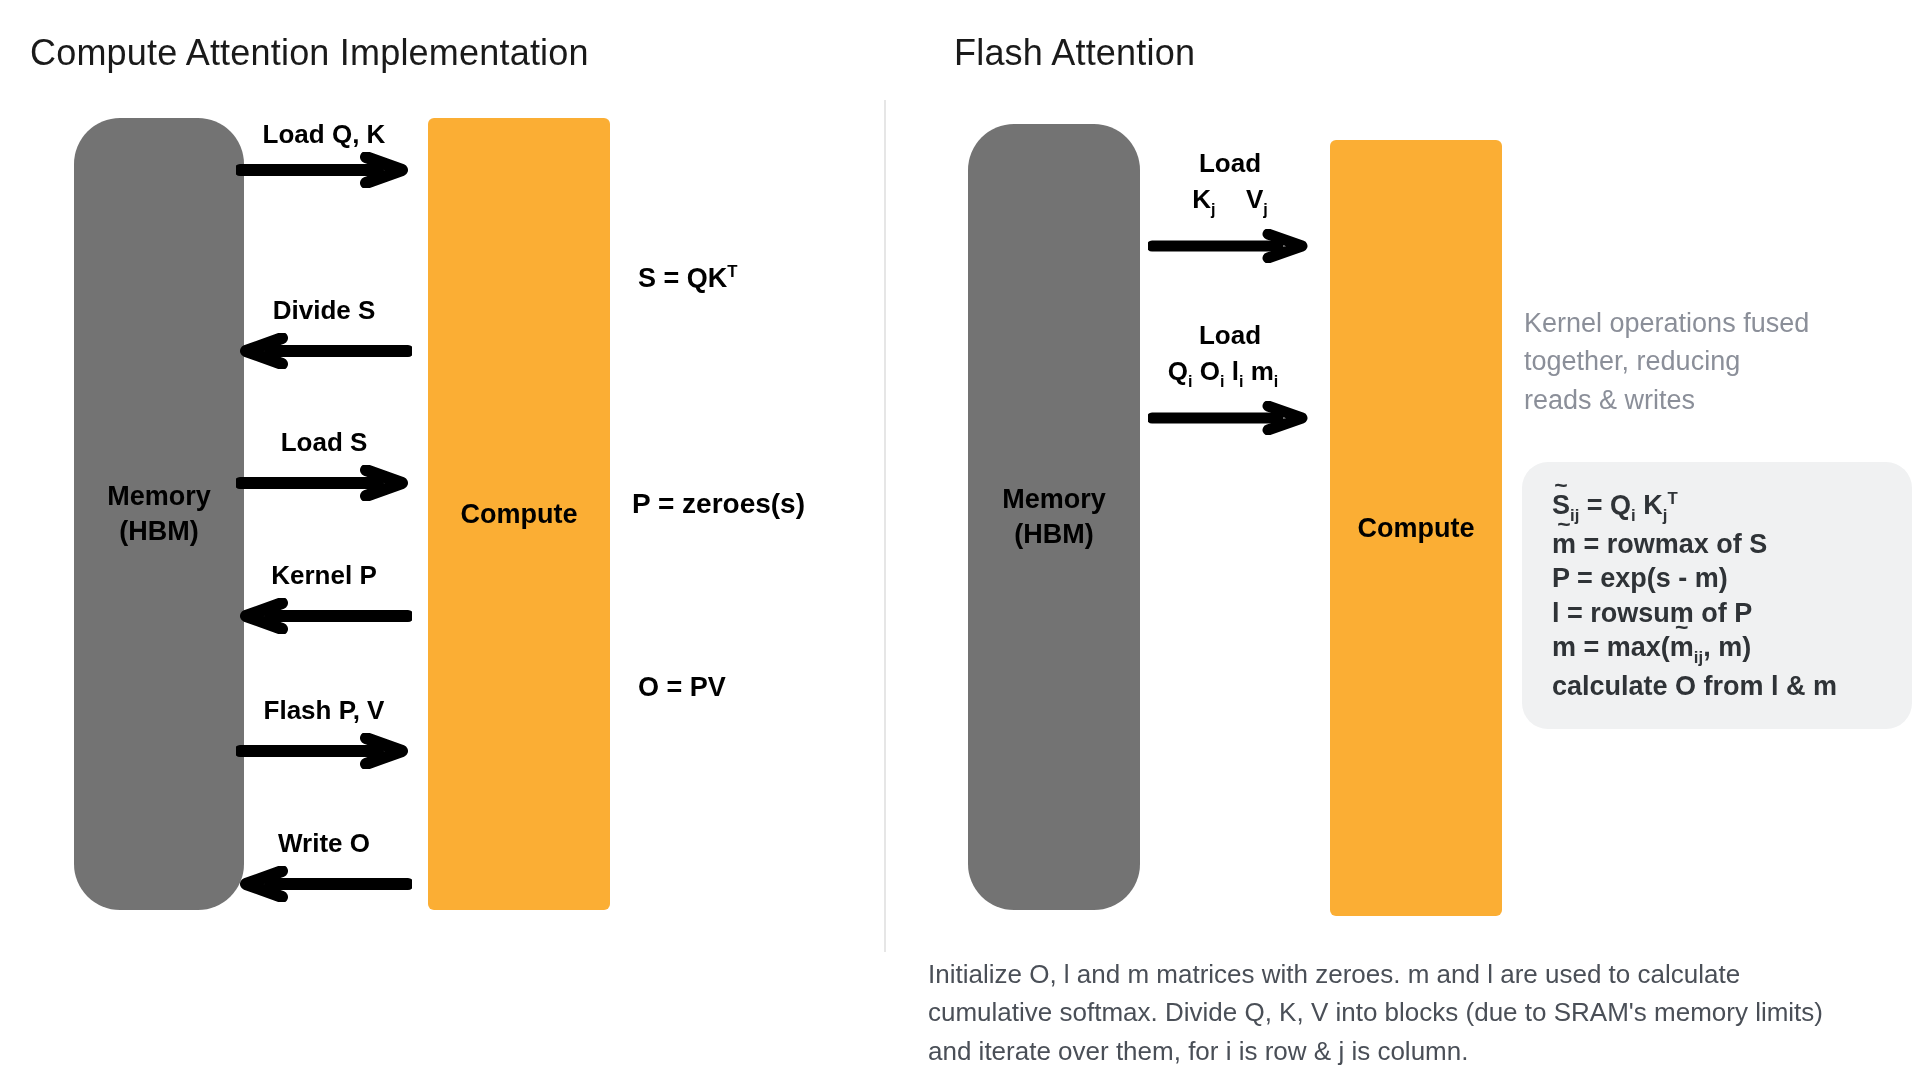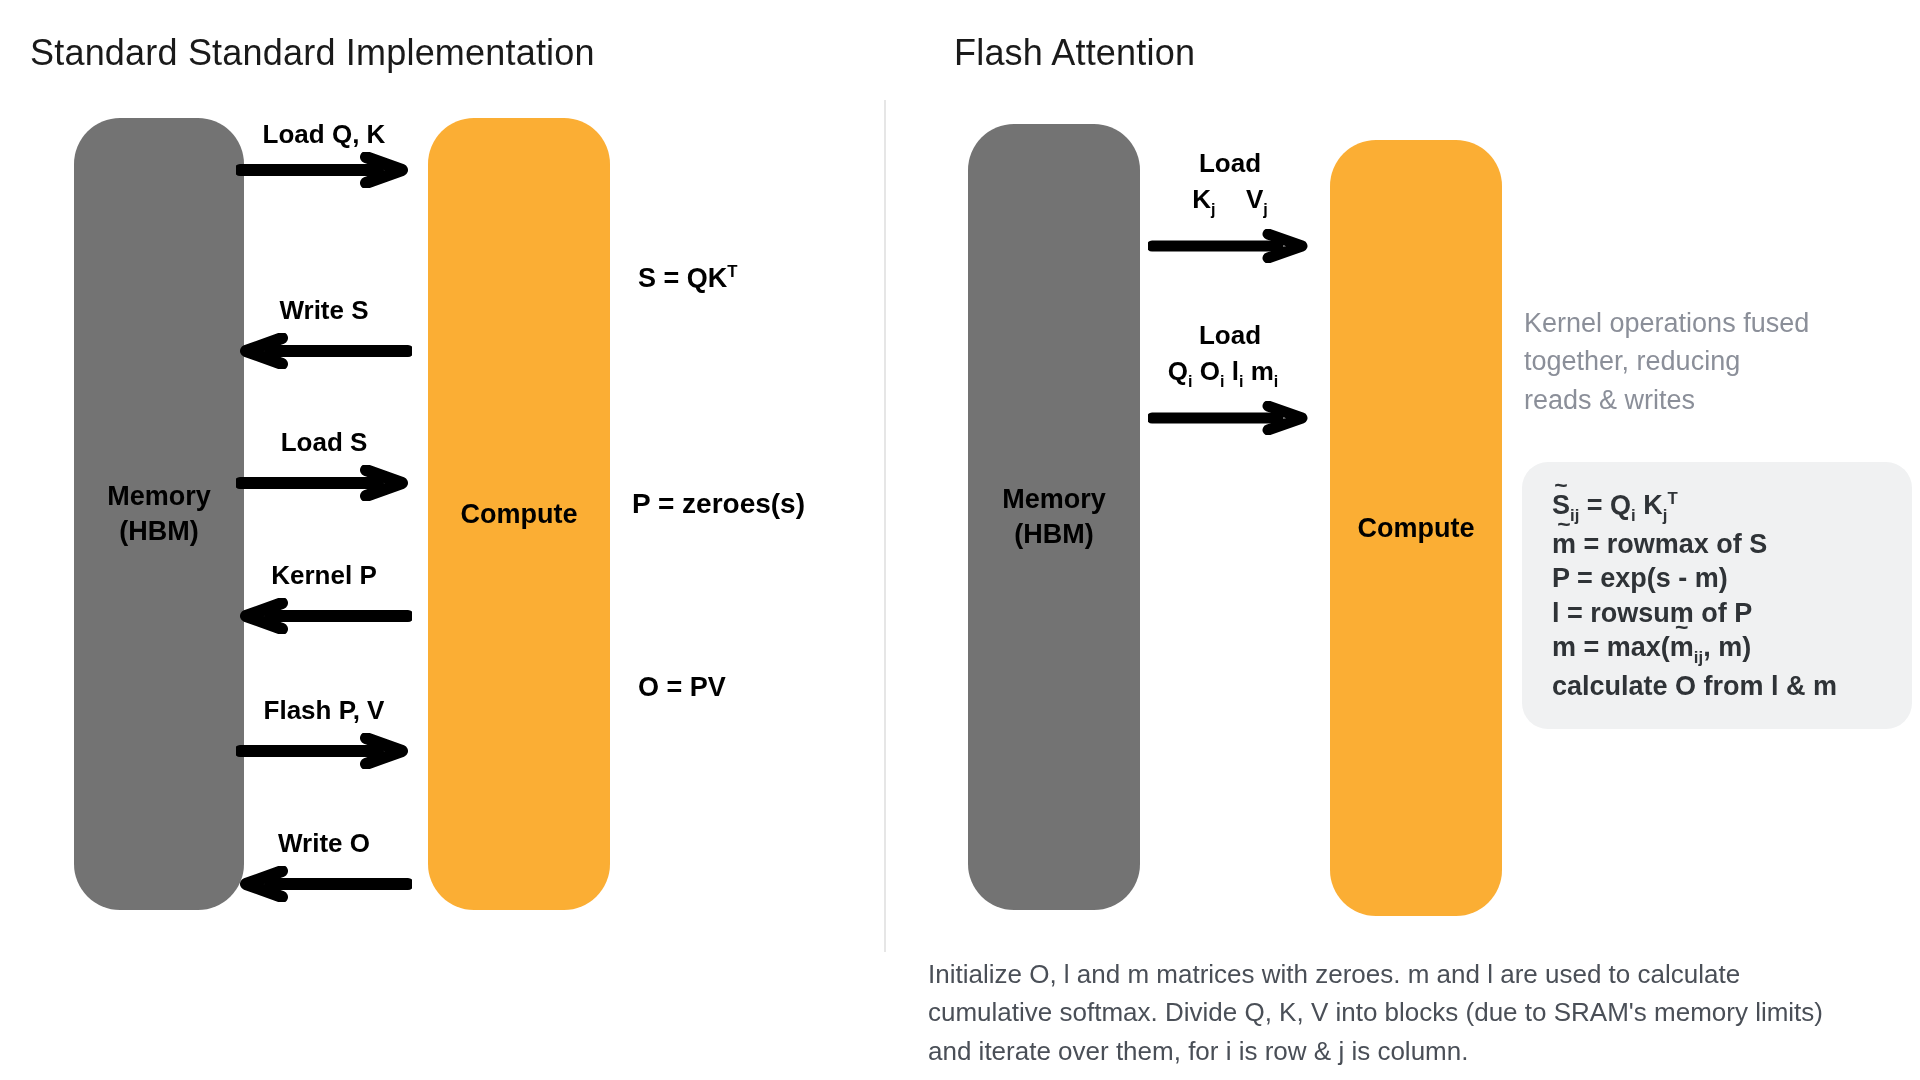--- a/index.html
+++ b/index.html
@@ -36,21 +36,21 @@
   }
   .block-label {
     font-size: 27px;
     font-weight: 700;
     color: #000;
     text-align: center;
     line-height: 1.28;
     white-space: pre-line;
   }
   .mem { background: #737373; margin-left: 40px; }
-  .comp { background: #FBAE34; }
+  .comp { background: #FBAE34; border-radius: 6px; }
 
   
   .arrow-group { position: absolute; }
   .arrow-label {
     font-size: 26px;
     font-weight: 700;
     color: #000;
     text-align: center;
     line-height: 1.22;
     white-space: nowrap;
@@ -113,42 +113,42 @@
     color: #4a4f57;
     line-height: 1.48;
     white-space: pre-line;
   }
 </style>
 </head>
 <body>
 
 <div id="root">
 
-  <div class="panel-title" style="left:30px; top:32px;">Standard Standard Implementation</div>
+  <div class="panel-title" style="left:30px; top:32px;">Compute Attention Implementation</div>
 
   <div class="block mem" style="left:34px; top:118px; width:170px; height:792px;">
     <div class="block-label">Memory
 (HBM)</div>
   </div>
 
   <div class="block comp" style="left:428px; top:118px; width:182px; height:792px;">
     <div class="block-label">Compute</div>
   </div>
 
   <div class="arrow-group" style="left:236px; top:118px; width:176px;">
     <div class="arrow-label stack">Load
 Q, K</div>
     <svg class="arrow-svg" width="176" height="36" viewBox="0 0 176 36">
       <path d="M4 18 L142 18" stroke="#000" stroke-width="12" stroke-linecap="round"></path>
       <path d="M130 5 L166 18 L130 31" fill="none" stroke="#000" stroke-width="12" stroke-linecap="round" stroke-linejoin="round"></path>
     </svg>
   </div>
 
   <div class="arrow-group" style="left:236px; top:295px; width:176px;">
-    <div class="arrow-label">Write S</div>
+    <div class="arrow-label">Divide S</div>
     <svg class="arrow-svg" width="176" height="36" viewBox="0 0 176 36" style="margin-top:6px;">
       <path d="M172 18 L34 18" stroke="#000" stroke-width="12" stroke-linecap="round"></path>
       <path d="M46 5 L10 18 L46 31" fill="none" stroke="#000" stroke-width="12" stroke-linecap="round" stroke-linejoin="round"></path>
     </svg>
   </div>
 
   <div class="arrow-group" style="left:236px; top:427px; width:176px;">
     <div class="arrow-label">Load S</div>
     <svg class="arrow-svg" width="176" height="36" viewBox="0 0 176 36" style="margin-top:6px;">
       <path d="M4 18 L142 18" stroke="#000" stroke-width="12" stroke-linecap="round"></path>

